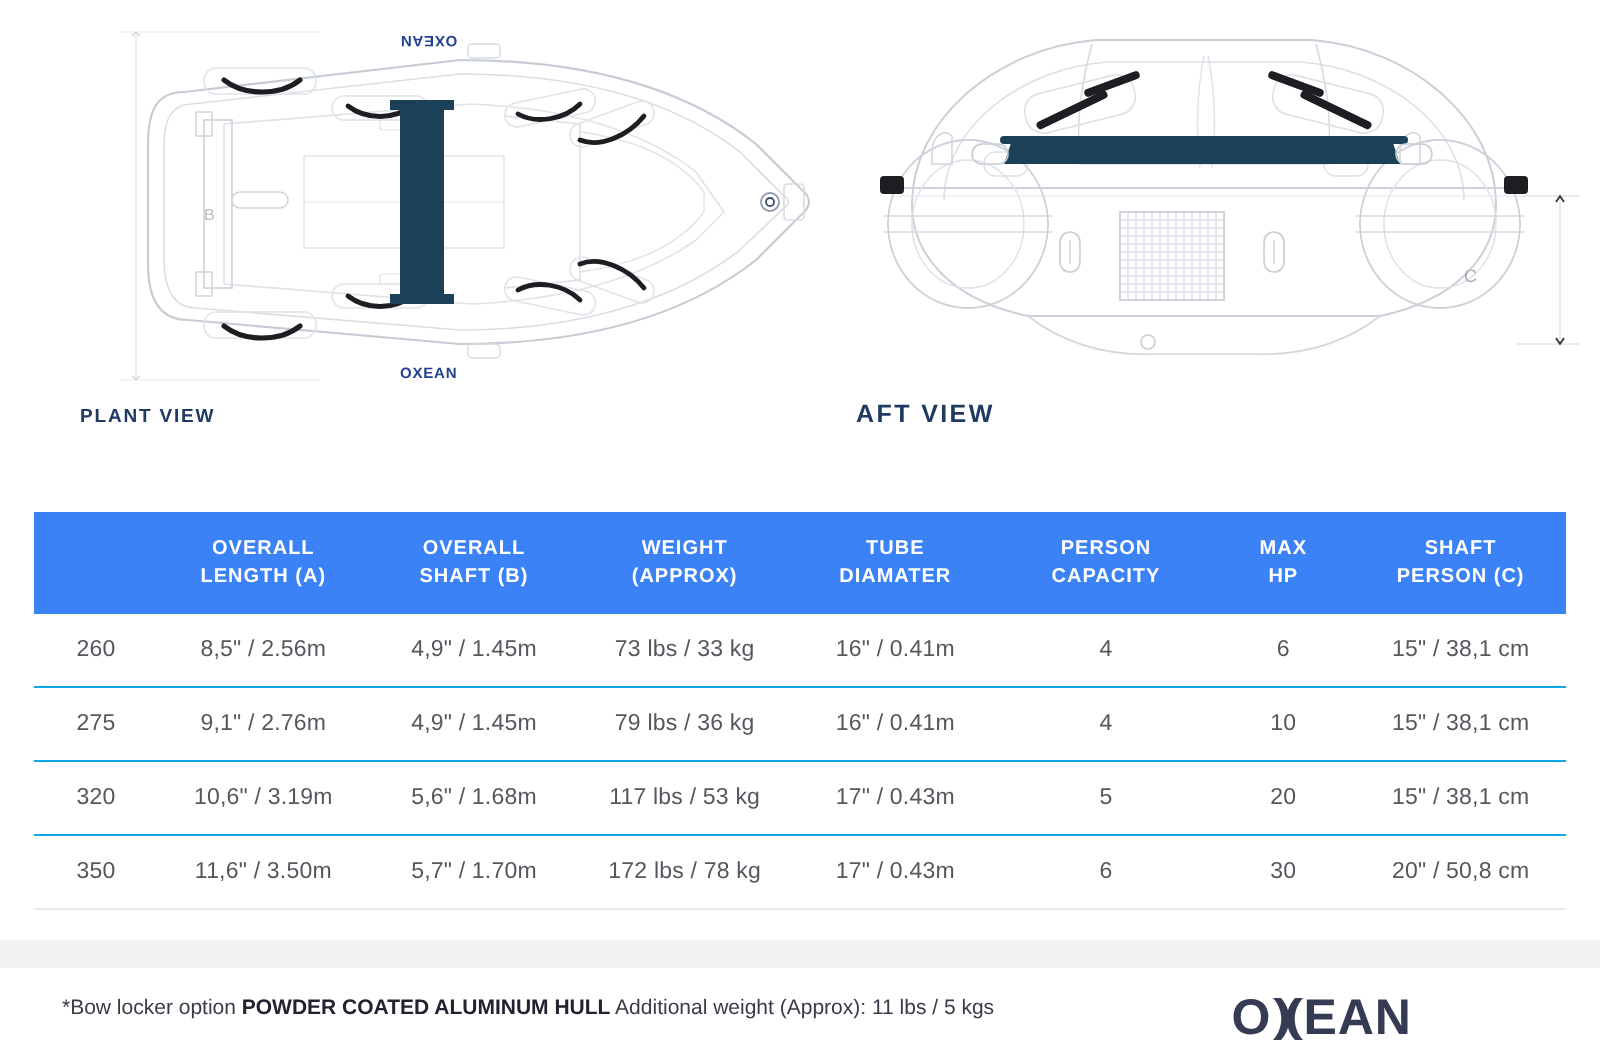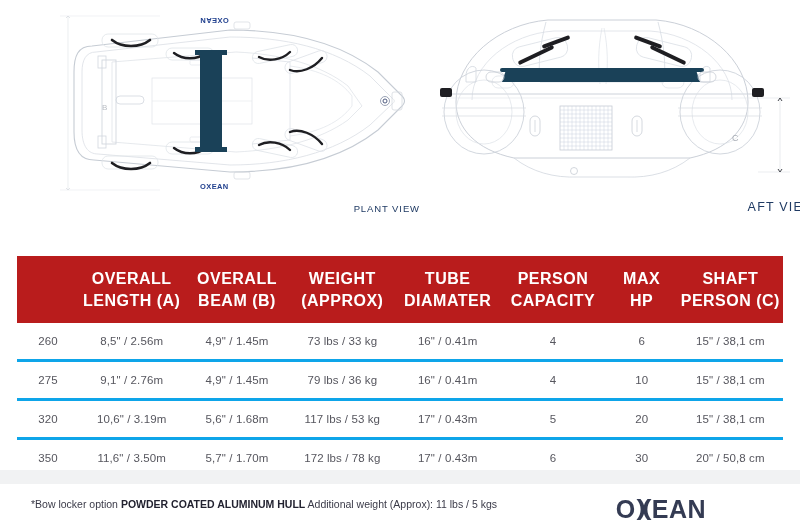--- a/index.html
+++ b/index.html
@@ -27,23 +27,23 @@
   .drawing-block {
     position: absolute;
     top: 0;
   }
   .drawing-plant { left: 40px; width: 380px; height: 240px; }
   .drawing-aft   { left: 428px; width: 388px; height: 240px; }
 
   .view-caption {
     position: absolute;
     width: 100%;
-    text-align: right;
+    text-align: left;
     font-size: 9.5px;
-    font-weight: normal;
+    font-weight: bold;
     letter-spacing: 0.9px;
     color: #1f3a63;
   }
   .cap-plant { top: 203px; left: 0; }
   .cap-aft   { top: 200px; left: 0; font-size: 12.5px; letter-spacing: 1.2px; }
 
   .dim-letter {
     position: absolute;
     font-size: 8px;
     color: #b9bdc4;
@@ -73,39 +73,39 @@
     left: 17px;
     top: 256px;
     width: 766px;
   }
   table.spec {
     border-collapse: collapse;
     width: 766px;
     table-layout: fixed;
   }
   table.spec thead th {
-    background: #b91c1c;
+    background: #3b82f6;
     color: #ffffff;
-    font-size: 16px;
+    font-size: 10px;
     font-weight: bold;
     letter-spacing: 0.5px;
     line-height: 1.35;
     padding: 12px 2px;
     text-align: center;
     vertical-align: middle;
     height: 46px;
     box-sizing: border-box;
   }
   table.spec thead th.col-model { width: 62px; }
   table.spec tbody td {
     font-size: 11.5px;
     color: #56565e;
     text-align: center;
     padding: 12px 2px;
-    border-bottom: 3px solid #0ea5e9;
+    border-bottom: 1px solid #0ea5e9;
     background: #ffffff;
     height: 33px;
     box-sizing: border-box;
     letter-spacing: 0.1px;
   }
   table.spec tbody tr:last-child td { border-bottom: 1px solid #e9eaec; }
   table.spec tbody td.cell-model { color: #56565e; }
 
   
   .footer-band {
@@ -365,21 +365,21 @@
   <table class="spec">
     <thead>
       <tr>
         <th class="col-model"></th>
         <th>
           <div>OVERALL</div>
           <div>LENGTH (A)</div>
         </th>
         <th>
           <div>OVERALL</div>
-          <div>BEAM (B)</div>
+          <div>SHAFT (B)</div>
         </th>
         <th>
           <div>WEIGHT</div>
           <div>(APPROX)</div>
         </th>
         <th>
           <div>TUBE</div>
           <div>DIAMATER</div>
         </th>
         <th>

